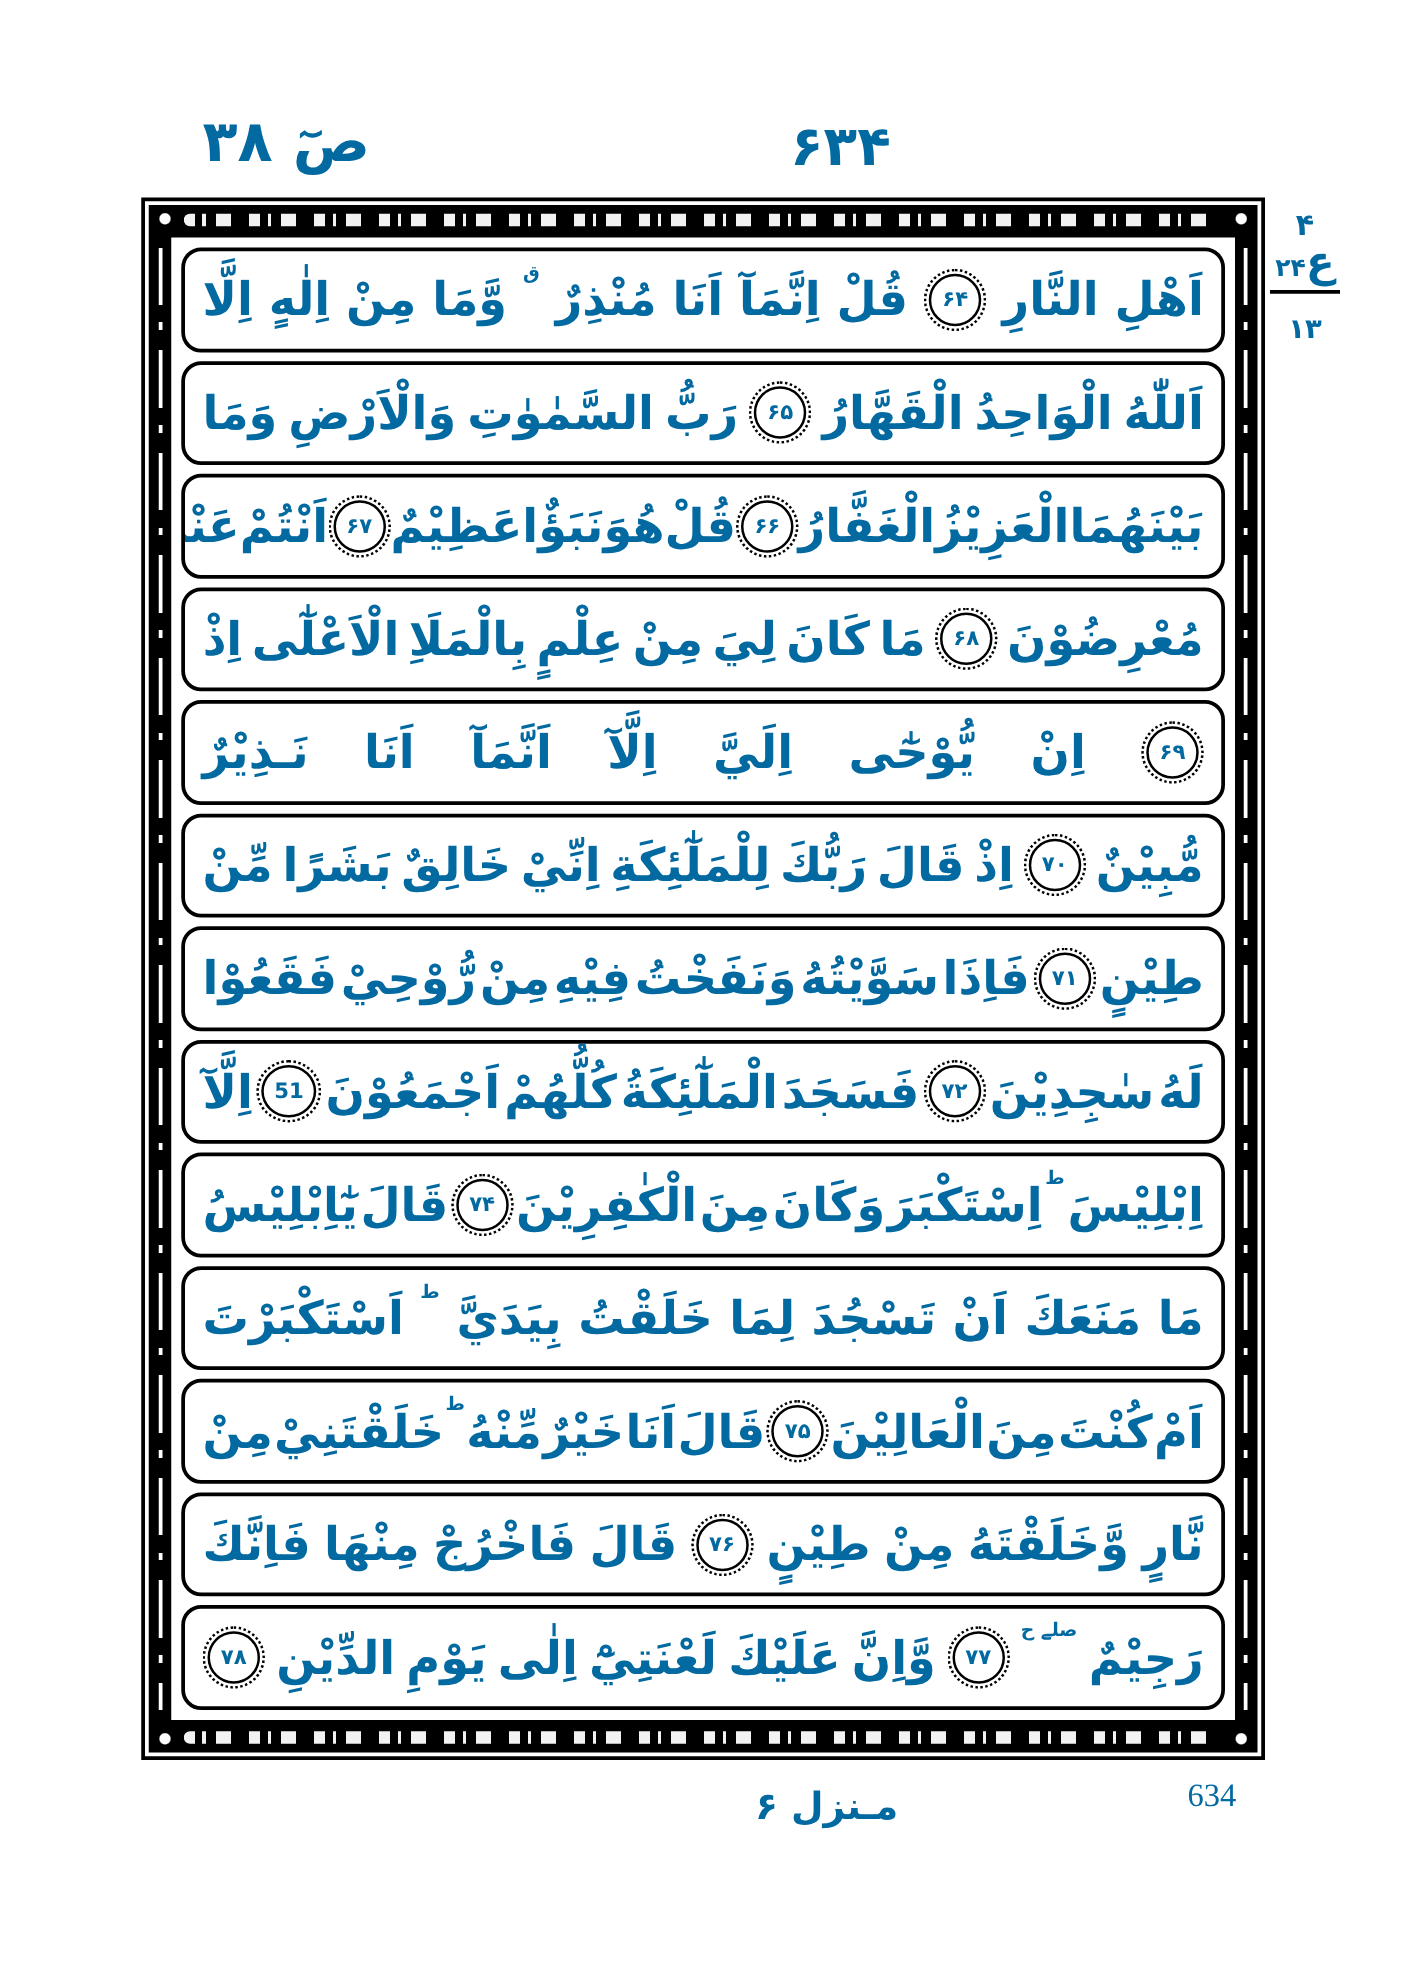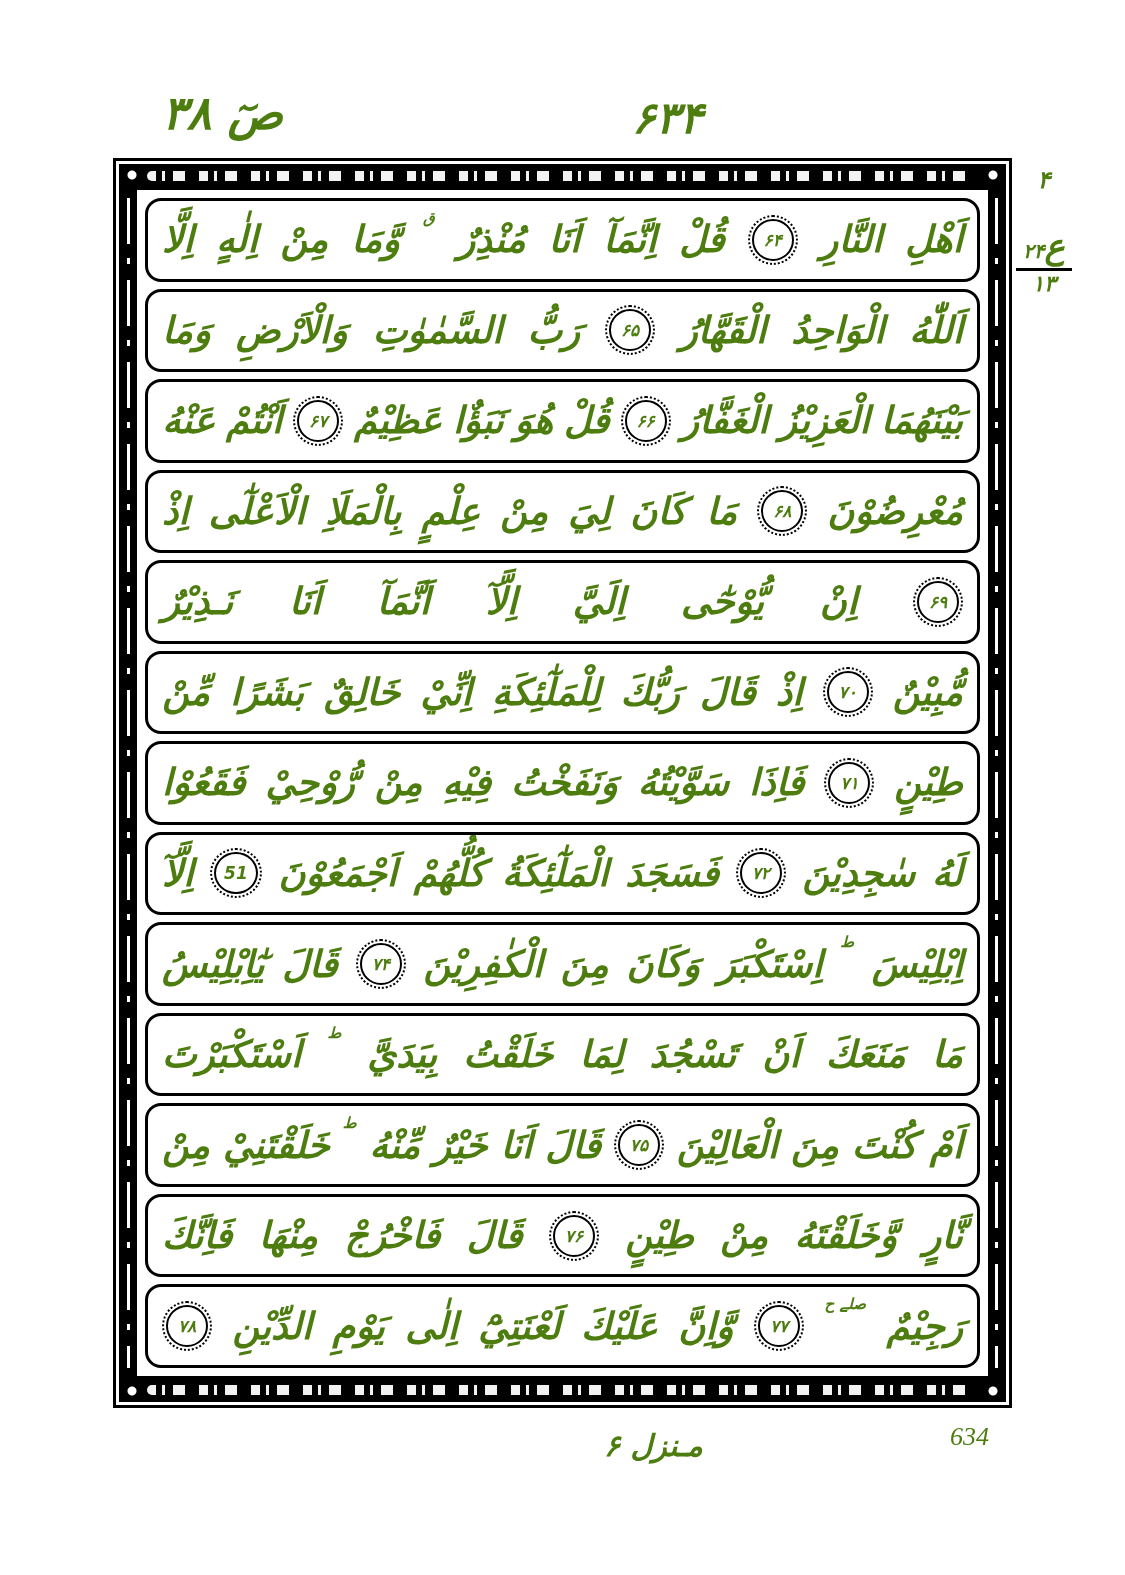--- a/index.html
+++ b/index.html
@@ -1,38 +1,37 @@
 <!DOCTYPE html>
 <html lang="ar"><head>
 <meta charset="utf-8">
 <style>
   html,body{margin:0;padding:0;background:#fff;}
   .page{
     position:relative;
     width:1125px;height:1575px;
-    background:#fff;color:#4d7c0f;
+    background:#fff;color:#0369a1;
     font-family:"DejaVu Sans",sans-serif;
     overflow:hidden;
-    font-style:italic;
   }
   
   .hdr{position:absolute;font-weight:bold;direction:rtl;white-space:nowrap;}
   .hdr-surah{top:86px;left:162px;font-size:46px;}
   .hdr-page-arabic{top:92px;left:632px;font-size:44px;}
   .hdr-juz{top:94px;right:118px;font-size:40px;}
   
   .ruku-marker{
     position:absolute;left:1016px;top:168px;width:56px;
     text-align:center;font-weight:bold;direction:rtl;line-height:1.05;
   }
   .ruku-top{font-size:24px;}
-  .ruku-ain-row{border-bottom:3px solid #000;padding-bottom:3px;margin-top:36px;}
+  .ruku-ain-row{border-bottom:3px solid #000;padding-bottom:3px;}
   .ruku-ain-row .ain{font-size:34px;}
   .ruku-ain-row .cnt{font-size:20px;}
-  .ruku-bottom{font-size:22px;padding-top:1px;}
+  .ruku-bottom{font-size:22px;padding-top:17px;}
   
   .frame{
     position:absolute;left:113px;top:158px;width:899px;height:1250px;
     box-sizing:border-box;border:3px solid #000;padding:3px;background:#fff;
   }
   .band{
     width:100%;height:100%;box-sizing:border-box;background:#000;
     padding:26px 18px;position:relative;
   }
   

